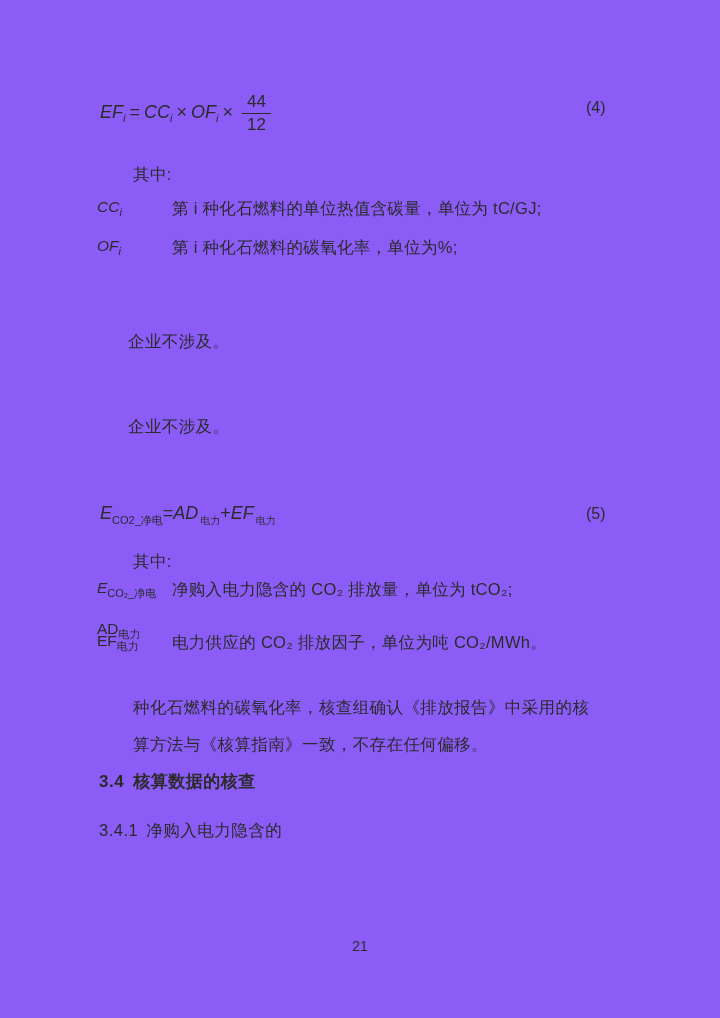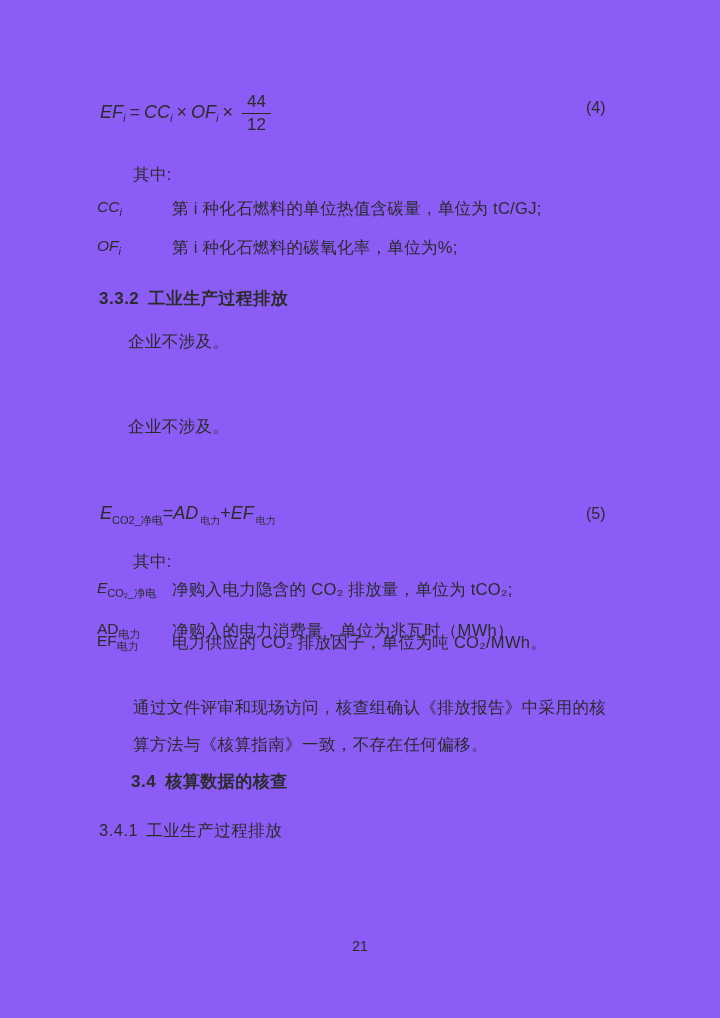--- a/index.html
+++ b/index.html
@@ -49,23 +49,20 @@
   <div class="varrow" style="top:237px;">
     <span class="varsym"><span class="it">OF</span><sub class="it">i</sub></span>
     <span class="vardef">第 i 种化石燃料的碳氧化率，单位为%;</span>
   </div>
 
   <div class="varrow" style="top:198px;">
     <span class="varsym"><span class="it">CC</span><sub class="it">i</sub></span>
     <span class="vardef">第 i 种化石燃料的单位热值含碳量，单位为 tC/GJ;</span>
   </div>
 
-  <div class="abs heading" style="left:99px; top:287px;">
-    <span>3.3.2</span><span class="gap"></span><span>工业生产过程排放</span>
-  </div>
 
   <div class="abs body-text" style="left:128px; top:331px;">企业不涉及。</div>
 
 
   <div class="abs body-text" style="left:128px; top:416px;">企业不涉及。</div>
 
 
   <div class="abs formula" style="left:100px; top:503px;">
     <span class="it">E</span><sub>CO2_净电</sub><span>=</span><span class="it">AD</span><sub class="small">电力</sub><span>+</span><span class="it">EF</span><sub class="small">电力</sub>
   </div>
@@ -73,34 +70,33 @@
 
   <div class="abs body-text" style="left:133px; top:551px;">其中:</div>
 
   <div class="varrow" style="top:579px;">
     <span class="varsym"><span class="it">E</span><sub>CO₂_净电</sub></span>
     <span class="vardef">净购入电力隐含的 CO₂ 排放量，单位为 tCO₂;</span>
   </div>
 
   <div class="varrow" style="top:620px;">
     <span class="varsym"><span>AD</span><sub>电力</sub></span>
-    <span class="vardef">净购入的电力消费量，单位为兆瓦时（MWh）</span>
   </div>
 
   <div class="varrow" style="top:632px;">
     <span class="varsym"><span>EF</span><sub>电力</sub></span>
     <span class="vardef">电力供应的 CO₂ 排放因子，单位为吨 CO₂/MWh。</span>
   </div>
 
-  <div class="abs body-text" style="left:133px; top:697px;">通过文件评审和现场访问，核查组确认《排放报告》中采用的核</div>
+  <div class="abs body-text" style="left:133px; top:697px;">种化石燃料的碳氧化率，核查组确认《排放报告》中采用的核</div>
   <div class="abs body-text" style="left:99px; top:734px;margin-left:34px;">算方法与《核算指南》一致，不存在任何偏移。</div>
 
-  <div class="abs heading" style="left:99px; top:770px;margin-left:32px;">
+  <div class="abs heading" style="left:99px; top:770px;">
     <span>3.4</span><span class="gap"></span><span>核算数据的核查</span>
   </div>
 
   <div class="abs subheading" style="left:99px; top:820px;">
-    <span>3.4.1</span><span class="gap" style="display:inline-block;width:8px;"></span><span>工业生产过程排放</span>
+    <span>3.4.1</span><span class="gap" style="display:inline-block;width:8px;"></span><span>净购入电力隐含的</span>
   </div>
 
   <div class="pagenum" style="top:938px;">21</div>
 
 </div>
 
 </body></html>

